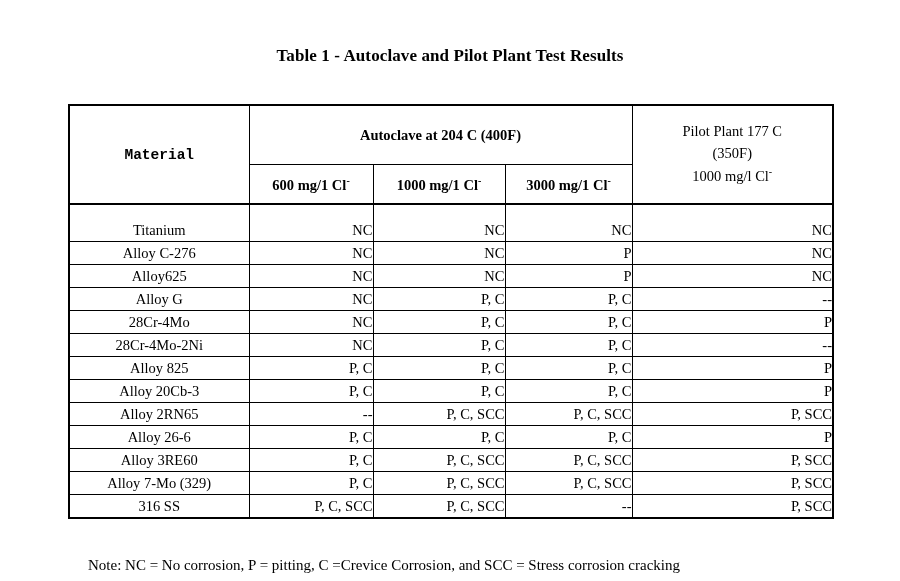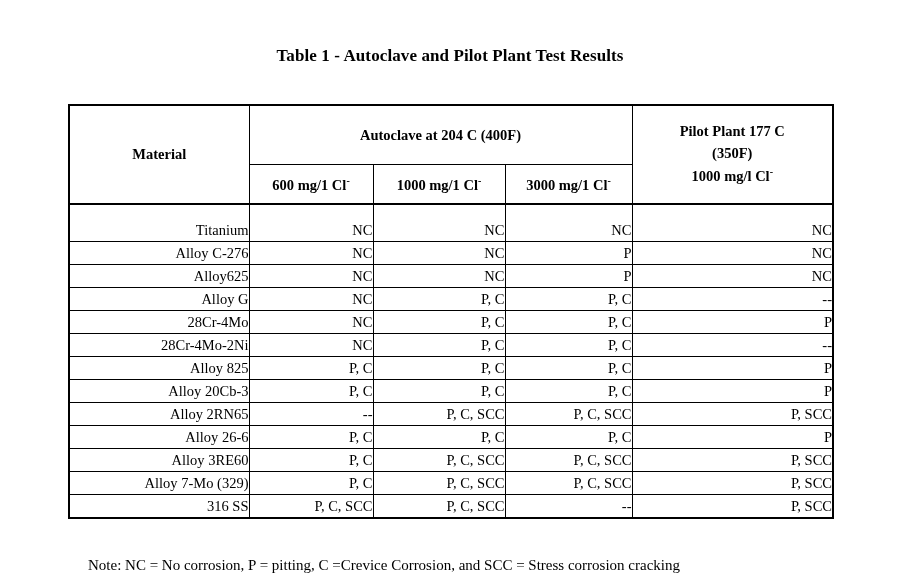--- a/index.html
+++ b/index.html
@@ -45,51 +45,52 @@
   table.main td, table.main th {
     border: 1px solid #000;
     padding: 0;
     vertical-align: middle;
     font-size: 14.5px;
   }
   .material-head {
     font-weight: bold;
     text-align: center;
     font-size: 15px;
+    font-family: Liberation Mono, monospace;
   }
   .autoclave-head {
     font-weight: bold;
     text-align: center;
     font-size: 15px;
     height: 58px;
     margin-left: 18px;
   }
   .pilot-head {
-    font-weight: bold;
+    font-weight: normal;
     text-align: center;
     font-size: 14.5px;
     line-height: 1.5;
     padding: 6px 4px;
   }
   .subhdr {
     font-weight: bold;
     text-align: center;
     font-size: 14px;
     height: 38px;
   }
   .sup {
     font-size: 10px;
     vertical-align: super;
   }
   
   tr.datarow td {
     height: 22px;
   }
   td.matcell {
-    text-align: right;
+    text-align: center;
     padding-left: 6px;
     font-size: 15px;
     white-space: nowrap;
   }
   td.valcell {
     text-align: right;
     font-size: 14.5px;
   }
   tr.firstdata td {
     height: 34px;

